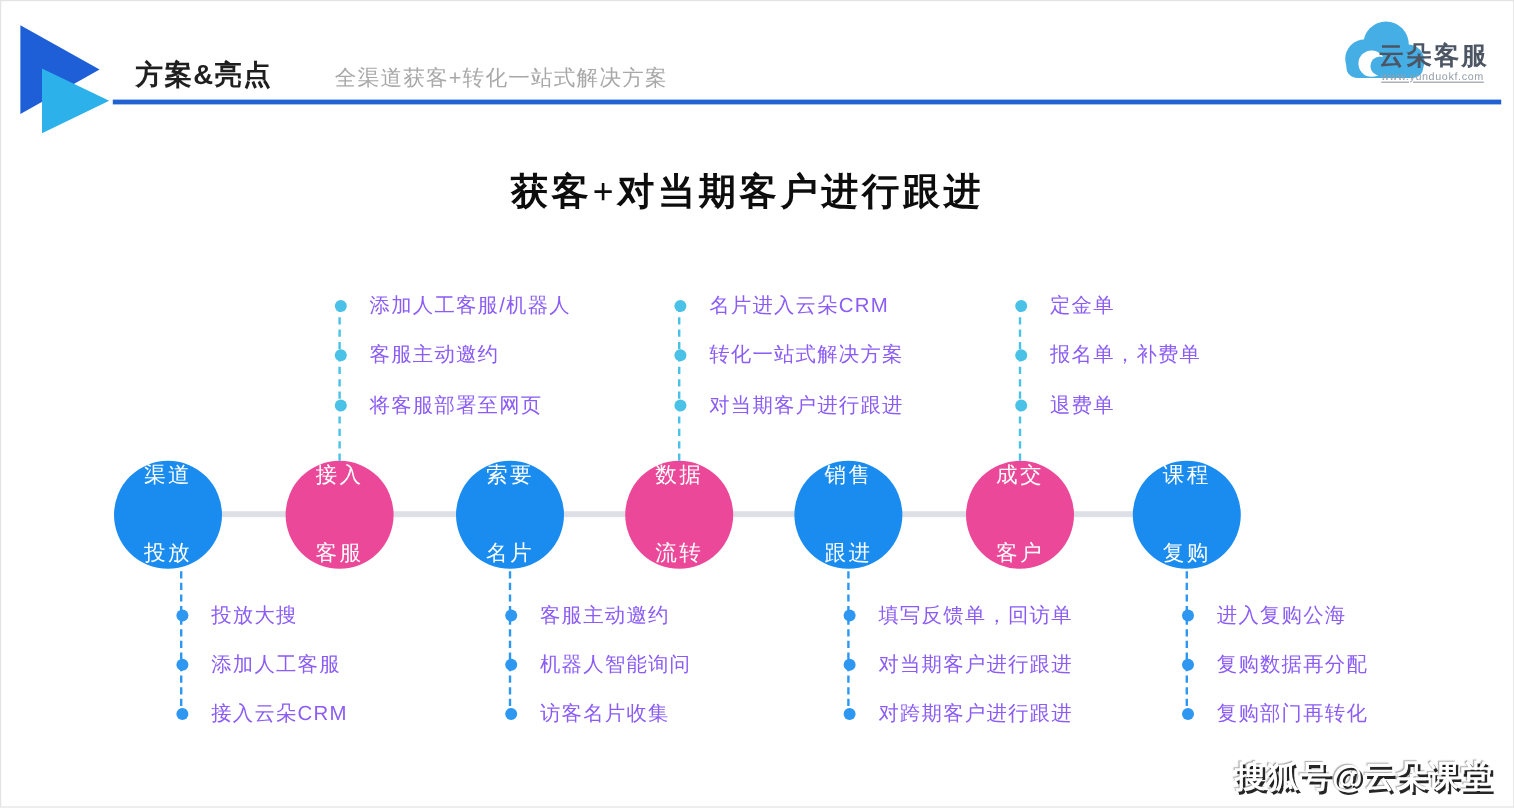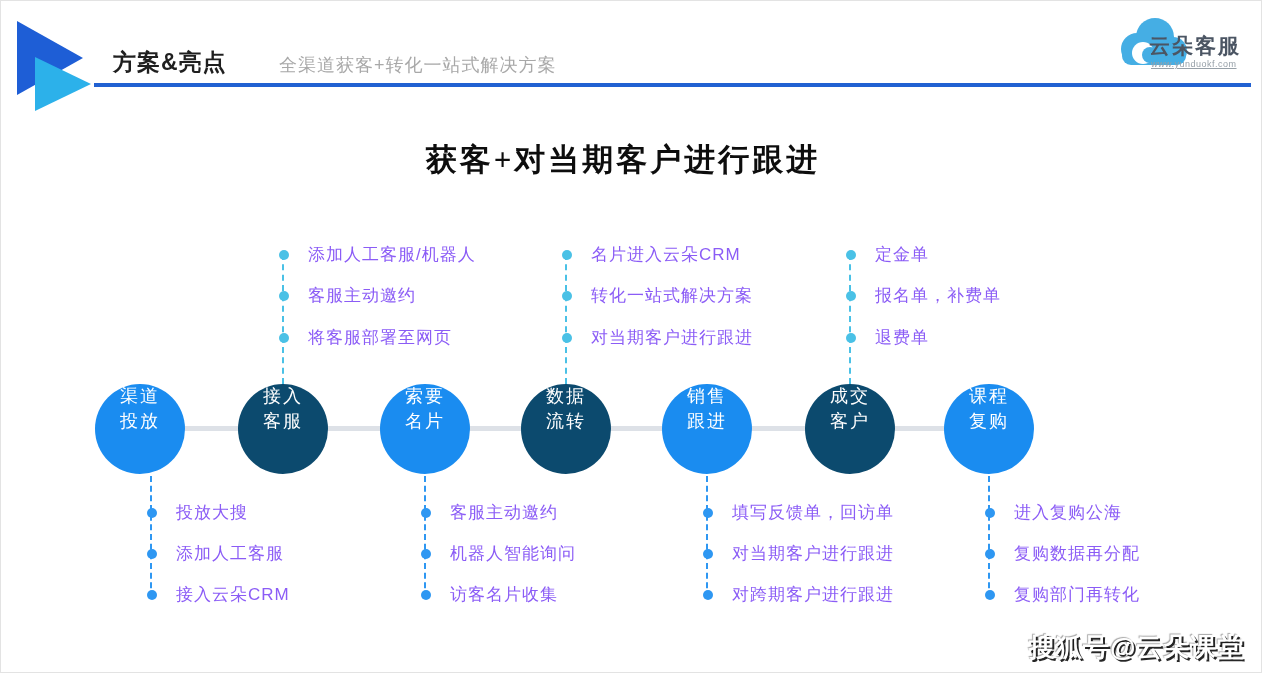--- a/index.html
+++ b/index.html
@@ -22,25 +22,25 @@
   
   .main-title {
     position:absolute; left:0; top:138px; width:1244px; text-align:center;
     font-family:"Liberation Serif","DejaVu Serif",serif;
     font-size:31px; font-weight:bold; color:#0d0d0d; letter-spacing:3px;
   }
   
   .connector { position:absolute; left:139px; top:425px; width:849px; height:5px; background:#dde1e7; }
   .node {
     position:absolute; top:383px; width:90px; height:90px; border-radius:50%;
-    display:flex; flex-direction:column; align-items:center; justify-content:flex-start;
+    display:flex; flex-direction:column; align-items:center; justify-content:space-between;
     color:#ffffff; font-size:18px; line-height:25px; letter-spacing:2px; font-weight:500;
   }
   .c-blue { background:#1a8cf0; }
-  .c-cyan { background:#0c4a6e; }
+  .c-cyan { background:#ec4899; }
   
   .vlist { position:absolute; width:2px; }
   .vlist .dash { position:absolute; left:-1px; top:0; bottom:0; border-left:2px dashed; }
   .vlist.top-accent .dash { border-color:#4ac1e6; }
   .vlist.bot-accent .dash { border-color:#2e97f2; }
   .vlist .dot {
     position:absolute; left:-4px; width:10px; height:10px; border-radius:50%;
   }
   .vlist.top-accent .dot { background:#4ac1e6; }
   .vlist.bot-accent .dot { background:#2e97f2; }

